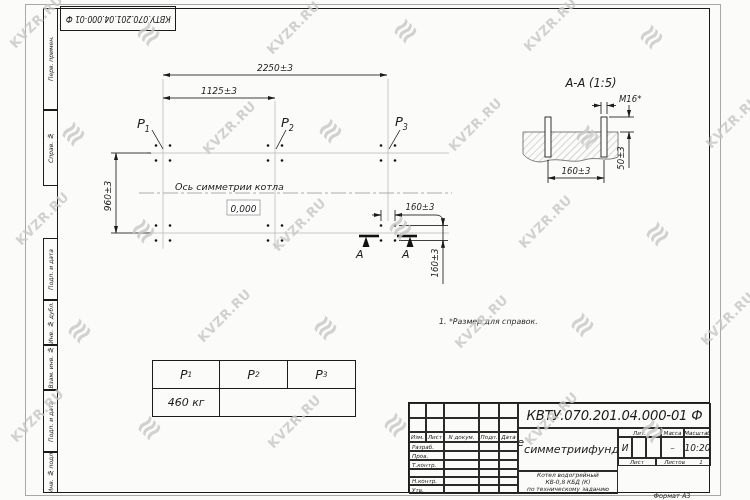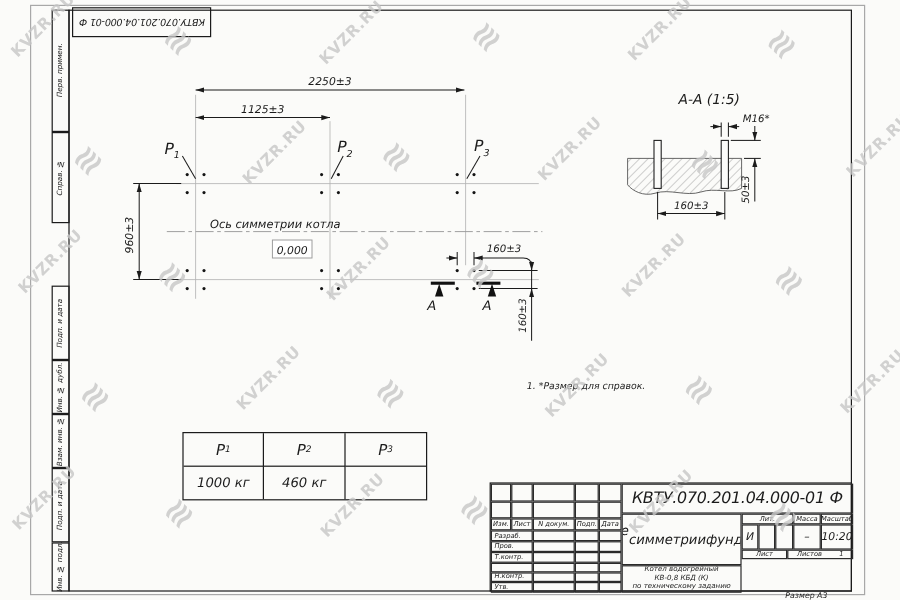--- a/index.html
+++ b/index.html
@@ -211,21 +211,20 @@
         <sub>1</sub>
       </div>
     <div class="lt lt-h">
         <span>P</span>
         <sub>2</sub>
       </div>
     <div class="lt lt-h">
         <span>P</span>
         <sub>3</sub>
       </div>
-    <div class="lt lt-v">1000 кг</div>
     <div class="lt lt-v">460 кг</div>
   </div>
 
   <div class="abs" id="titleblock">
     <div id="tb-grid">
         <div class="cell" style="left: 0px; top: 0px; width: 17px; height: 15px;"></div>
         <div class="cell" style="left: 17px; top: 0px; width: 18px; height: 15px;"></div>
         <div class="cell" style="left: 35px; top: 0px; width: 35px; height: 15px;"></div>
         <div class="cell" style="left: 70px; top: 0px; width: 20px; height: 15px;"></div>
         <div class="cell" style="left: 90px; top: 0px; width: 19px; height: 15px;"></div>
@@ -291,21 +290,21 @@
     <div class="cell" style="left:275px;top:34px;width:27px;height:21px;font-size:9px;">10:20</div>
 
     <div class="cell lbl" style="left:209px;top:55px;width:38px;height:8px;">Лист</div>
     <div class="cell lbl" style="left:247px;top:55px;width:55px;height:8px;justify-content:space-around;">
       <span>Листов</span>
       <span>1</span>
     </div>
 
   </div>
 
-  <div class="abs" id="format-label">Размер А3</div>
+  <div class="abs" id="format-label">Формат А3</div>
 
   <div class="abs" id="watermarks">
       <div class="wm wm-text" style="left: 2px; top: 14px;">KVZR.RU</div>
       <div class="wm wm-glyph" style="left: 136px; top: 17px;">≋</div>
       <div class="wm wm-text" style="left: 259px; top: 20px;">KVZR.RU</div>
       <div class="wm wm-glyph" style="left: 393px; top: 14px;">≋</div>
       <div class="wm wm-text" style="left: 516px; top: 17px;">KVZR.RU</div>
       <div class="wm wm-glyph" style="left: 639px; top: 20px;">≋</div>
       <div class="wm wm-glyph" style="left: 61px; top: 117px;">≋</div>
       <div class="wm wm-text" style="left: 195px; top: 120px;">KVZR.RU</div>

